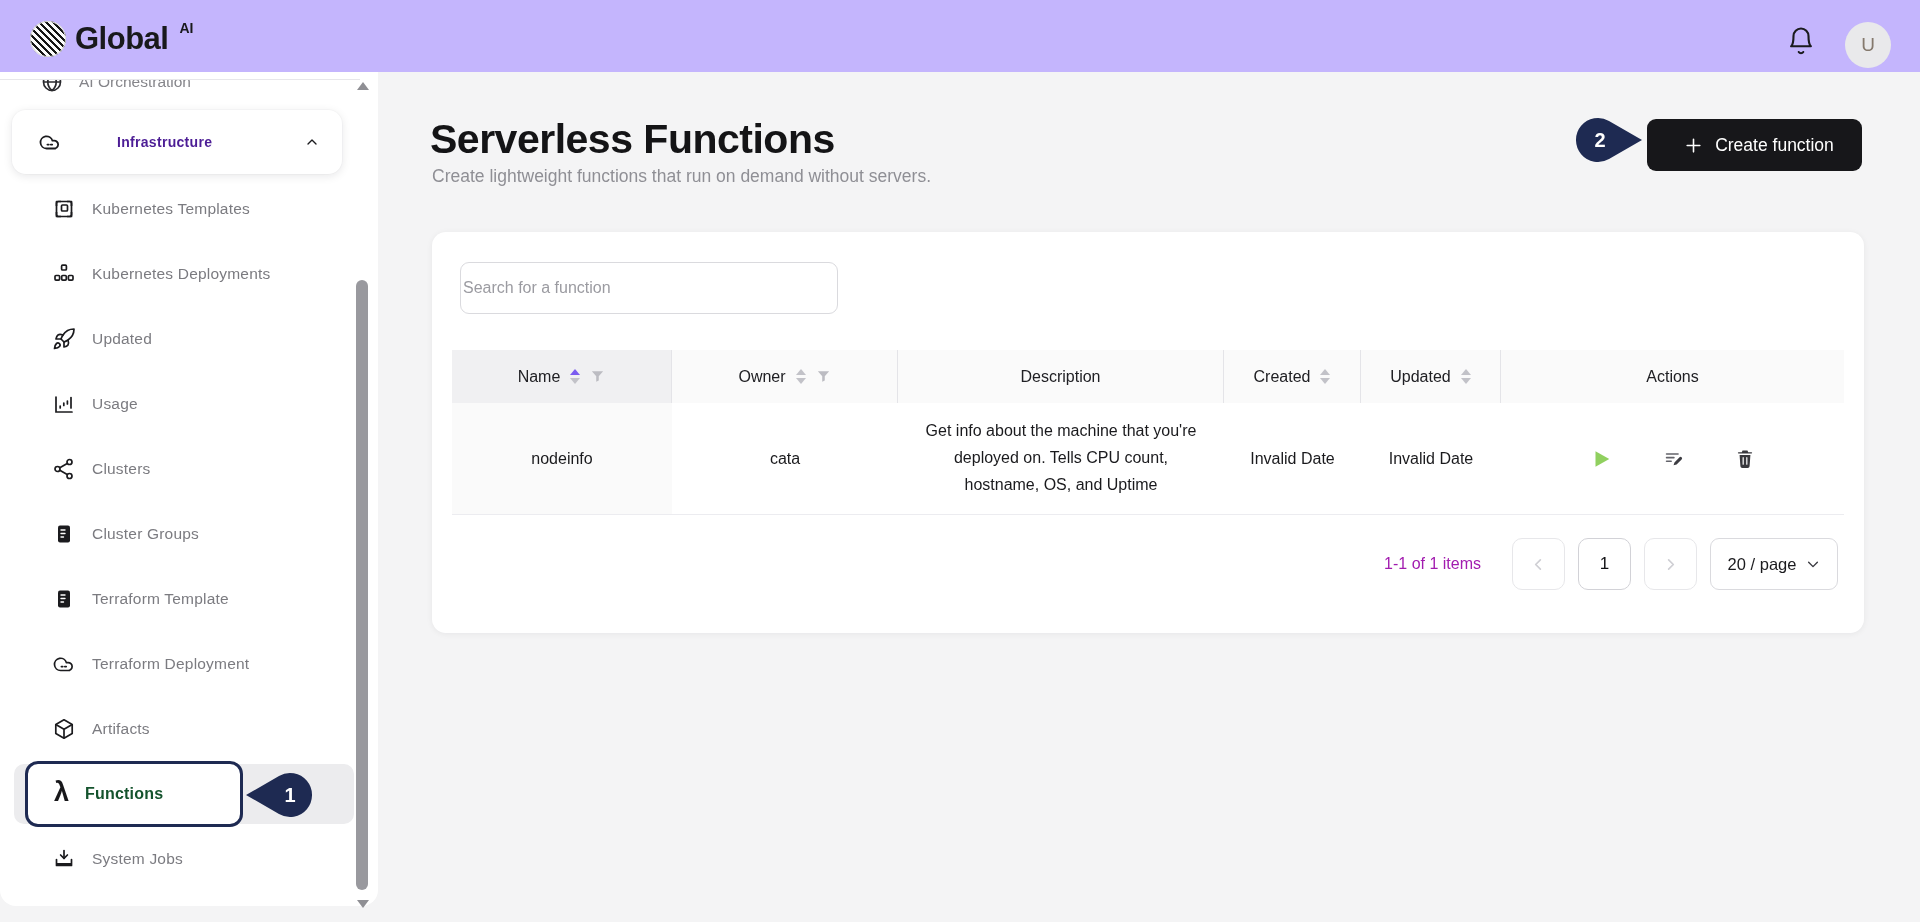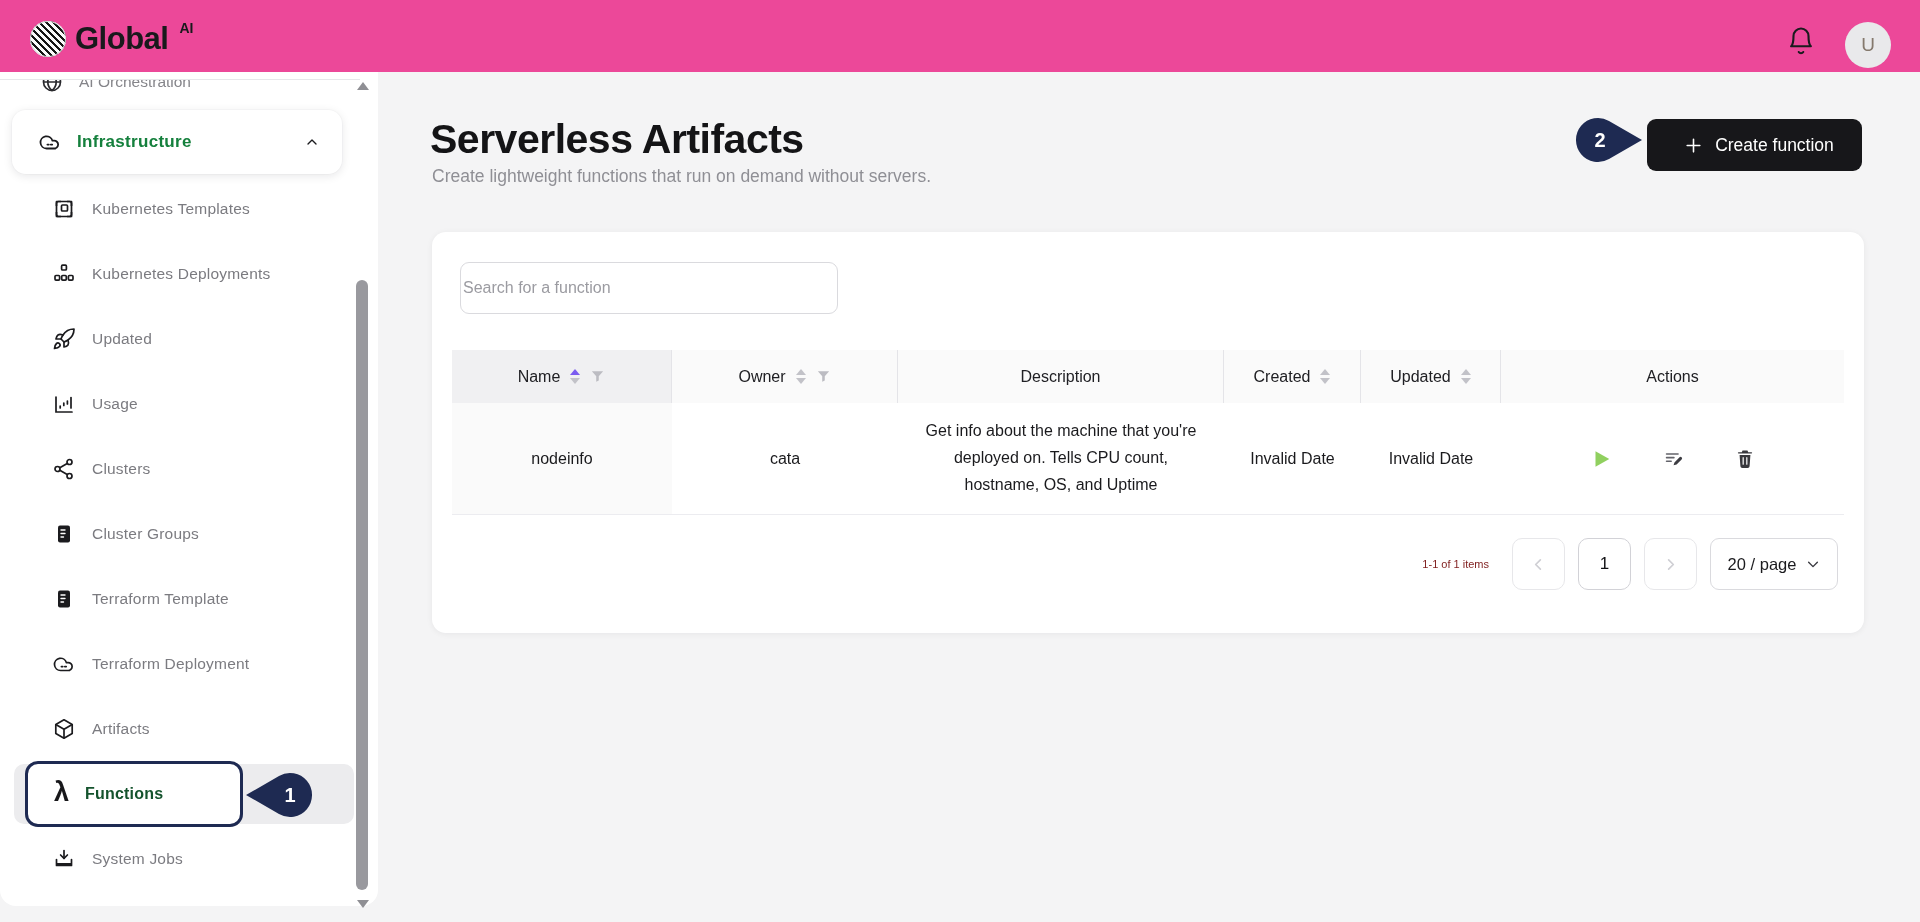--- a/index.html
+++ b/index.html
@@ -2,21 +2,21 @@
 <html><head>
 <meta charset="utf-8">
 <style>
   * { margin:0; padding:0; box-sizing:border-box; }
   html,body { background:#e9e9ec; }
   .canvas {
     position:relative; width:1920px; height:922px; overflow:hidden;
     background:#f4f4f5; font-family:"Liberation Sans", sans-serif;
   }
   
-  .topbar { position:absolute; left:0; top:0; width:1920px; height:72px; background:#ec4899; z-index:4; }
+  .topbar { position:absolute; left:0; top:0; width:1920px; height:72px; background:#c4b5fd; z-index:4; }
   .logo { position:absolute; left:30px; top:21px; display:flex; align-items:center; gap:9px; }
   .logo-circle {
     width:36px; height:36px; border-radius:50%;
     background:repeating-linear-gradient(45deg,#161616 0 2.4px,#fbfbfb 2.4px 5px);
     box-shadow:inset 0 0 0 1px #d9d9d9;
   }
   .logo-word { font-size:31px; font-weight:700; color:#19191c; letter-spacing:-0.5px; }
   .logo-sup { font-size:14px; font-weight:700; color:#19191c; position:relative; top:-11px; margin-left:2px; }
   .bell { position:absolute; left:1786px; top:26px; width:30px; height:30px; cursor:pointer; }
   .avatar {
@@ -28,21 +28,21 @@
   .sidebar { position:absolute; left:0; top:72px; width:378px; height:834px; background:#fff; border-radius:0 0 16px 16px; z-index:3;text-align:right; }
   .sidebar-divider { position:absolute; left:0; top:7px; width:360px; height:1px; background:#e7e7ea; }
   .clipped-wrap { position:absolute; left:0; top:8px; width:360px; height:20px; overflow:hidden; }
   .clipped-row { position:absolute; left:0; top:-16px; width:100%; height:36px; display:flex; align-items:center; gap:15px; padding-left:40px; }
   .clipped-row .lbl { font-size:15.5px; color:#85858a; }
   .infra-card {
     position:absolute; left:12px; top:38px; width:330px; height:64px; background:#fff;
     border-radius:14px; box-shadow:0 2px 10px rgba(20,20,30,.10), 0 0 0 1px rgba(20,20,30,.02);
     display:flex; align-items:center; gap:15px; padding-left:26px;
   }
-  .infra-card .lbl { font-size:17px; font-weight:600; color:#15803d; letter-spacing:.3px; }
+  .infra-card .lbl { font-size:14px; font-weight:600; color:#4c1d95; letter-spacing:.3px;margin-left:40px; }
   .infra-chevron { position:absolute; right:22px; top:24px; width:16px; height:16px; }
   .side-item { position:absolute; left:0; width:350px; height:64px; display:flex; align-items:center; gap:16px; padding-left:52px; cursor:pointer; }
   .side-item .lbl { font-size:15.5px; color:#7b7b80; letter-spacing:.2px; }
   .icon24 { width:24px; height:24px; flex:0 0 24px; }
   .active-bg { position:absolute; left:14px; top:692px; width:340px; height:60px; background:#ececee; border-radius:10px; }
   .active-box {
     position:absolute; left:25px; top:689px; width:218px; height:66px; background:#fff;
     border:3.5px solid #1e2a52; border-radius:13px;
     display:flex; align-items:center; gap:16px; padding-left:26px; cursor:pointer;
   }
@@ -97,21 +97,21 @@
   .td { display:flex; align-items:center; justify-content:center; font-size:16px; color:#1a1a1d; }
   .td-name { width:220px; background:#fafafa; }
   .td-owner { width:226px; }
   .td-desc { width:326px; }
   .td-desc p { width:280px; text-align:center; line-height:1.68; }
   .td-created { width:137px; }
   .td-updated { width:140px; }
   .td-actions { width:343px; gap:50px; }
   .act { width:22px; height:22px; cursor:pointer; }
   .pagination { position:absolute; right:26px; top:304px; height:56px; display:flex; align-items:center; gap:13px; }
-  .pg-summary { font-size:11px; color:#7f1d1d; margin-right:10px; }
+  .pg-summary { font-size:16px; color:#a21caf; margin-right:18px; }
   .pg-btn {
     width:53px; height:52px; background:#fff; border:1px solid #e7e7ea; border-radius:10px;
     display:flex; align-items:center; justify-content:center; cursor:pointer;
   }
   .pg-current { border-color:#d2d2d7; font-size:17px; color:#121215; }
   .pg-size {
     width:128px; height:52px; border:1px solid #dadade; border-radius:9px; background:#fff;
     display:flex; align-items:center; justify-content:center; gap:10px; font-size:16.5px; color:#1b1b1e; cursor:pointer;
   }
 </style>
@@ -271,21 +271,21 @@
     </svg>
     <span class="num">1</span>
   </div>
   <div class="anno anno2">
     <svg width="68" height="46" viewBox="0 0 68 46" style="transform:scaleX(-1)">
       <path d="M2 23 L35 3.95 A22 22 0 1 1 35 42.05 Z" fill="#1e2a52"></path>
     </svg>
     <span class="num">2</span>
   </div>
 
-  <h1 class="page-title">Serverless Artifacts</h1>
+  <h1 class="page-title">Serverless Functions</h1>
   <p class="page-sub">Create lightweight functions that run on demand without servers.</p>
 
   <button class="create-btn">
     <svg width="19" height="19" viewBox="0 0 24 24" fill="none" stroke="#fff" stroke-width="2" stroke-linecap="round">
         <path d="M12 4v16M4 12h16"></path>
       </svg>
     <span>Create function</span>
   </button>
 
   <div class="card">

